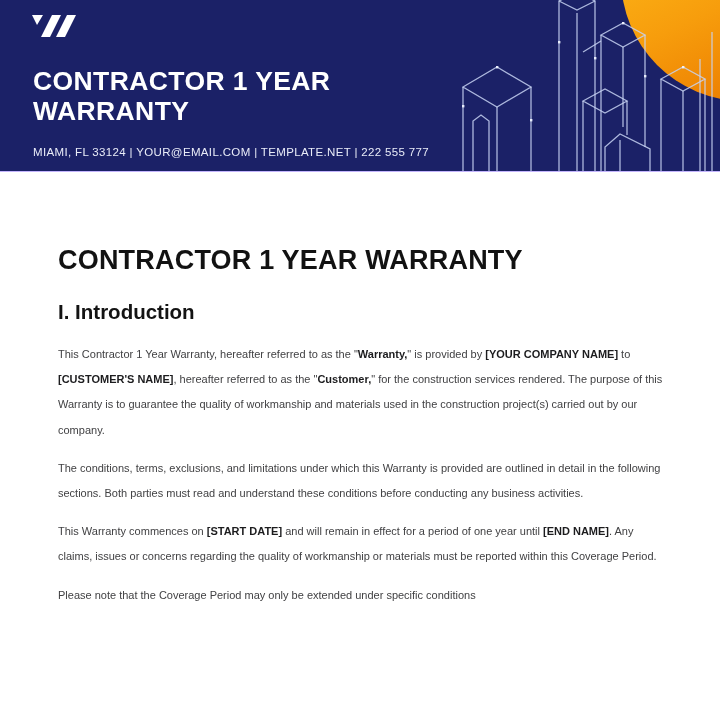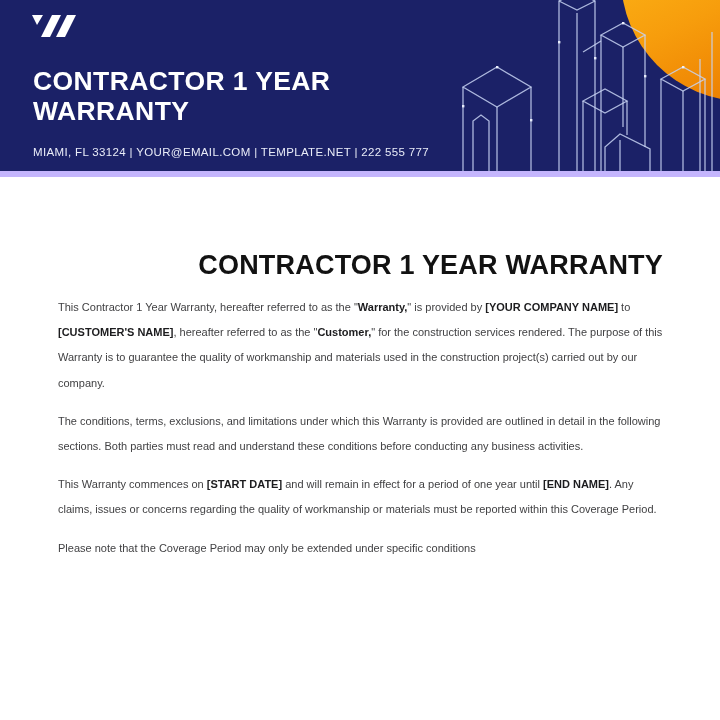--- a/index.html
+++ b/index.html
@@ -7,21 +7,21 @@
     width: 720px; height: 720px; overflow: hidden;
     background: #ffffff;
     font-family: "Liberation Sans", sans-serif;
     position: relative;
   }
   
   .header {
     position: relative;
     width: 720px; height: 171px;
     background: #1b2167;
-    border-bottom: 6px solid #c4b5fd;
+    border-bottom: 1px solid #c4b5fd;
     overflow: hidden;
   }
   .orange-arc {
     position: absolute;
     left: 621px; top: -145px;
     width: 246px; height: 246px;
     border-radius: 50%;
     background: linear-gradient(155deg, #ffc73c 6%, #fcb216 30%, #f79d0c 55%, #ee8403 78%, #d96d00 100%);
   }
   .buildings {
@@ -48,21 +48,21 @@
     font-size: 11.5px; font-weight: 400;
     letter-spacing: 0.35px;
   }
   
   .doc {
     padding: 72px 57px 0 58px;
     color: #3f3f41;
   }
   .doc-title {
     margin: 0 0 14px 0;
-    text-align: right;
+    text-align: left;
     font-size: 27px; font-weight: 800;
     color: #121212; letter-spacing: 0.2px;
     line-height: 32px;
   }
   .section-heading {
     margin: 24px 0 18px 0;
     font-size: 20.5px; font-weight: 800;
     color: #131313; line-height: 24px;
   }
   .doc p {
@@ -138,19 +138,20 @@
     <div>WARRANTY</div>
   </div>
 
   <div class="header-contact">MIAMI, FL 33124 | YOUR@EMAIL.COM | TEMPLATE.NET | 222 555 777</div>
 </div>
 
 <div class="doc">
 
   <h1 class="doc-title">CONTRACTOR 1 YEAR WARRANTY</h1>
 
+  <h2 class="section-heading">I. Introduction</h2>
   <p><span>This Contractor 1 Year Warranty, hereafter referred to as the "</span><strong>Warranty,</strong><span>" is provided by </span><strong>[YOUR COMPANY NAME]</strong><span> to </span><strong>[CUSTOMER'S NAME]</strong><span>, hereafter referred to as the "</span><strong>Customer,</strong><span>" for the construction services rendered. The purpose of this Warranty is to guarantee the quality of workmanship and materials used in the construction project(s) carried out by our company.</span></p>
   <p><span>The conditions, terms, exclusions, and limitations under which this Warranty is provided are outlined in detail in the following sections. Both parties must read and understand these conditions before conducting any business activities.</span></p>
 
   <p><span>This Warranty commences on </span><strong>[START DATE]</strong><span> and will remain in effect for a period of one year until </span><strong>[END NAME]</strong><span>. Any claims, issues or concerns regarding the quality of workmanship or materials must be reported within this Coverage Period.</span></p>
   <p><span>Please note that the Coverage Period may only be extended under specific conditions</span></p>
 
 </div>
 
 </body></html>

